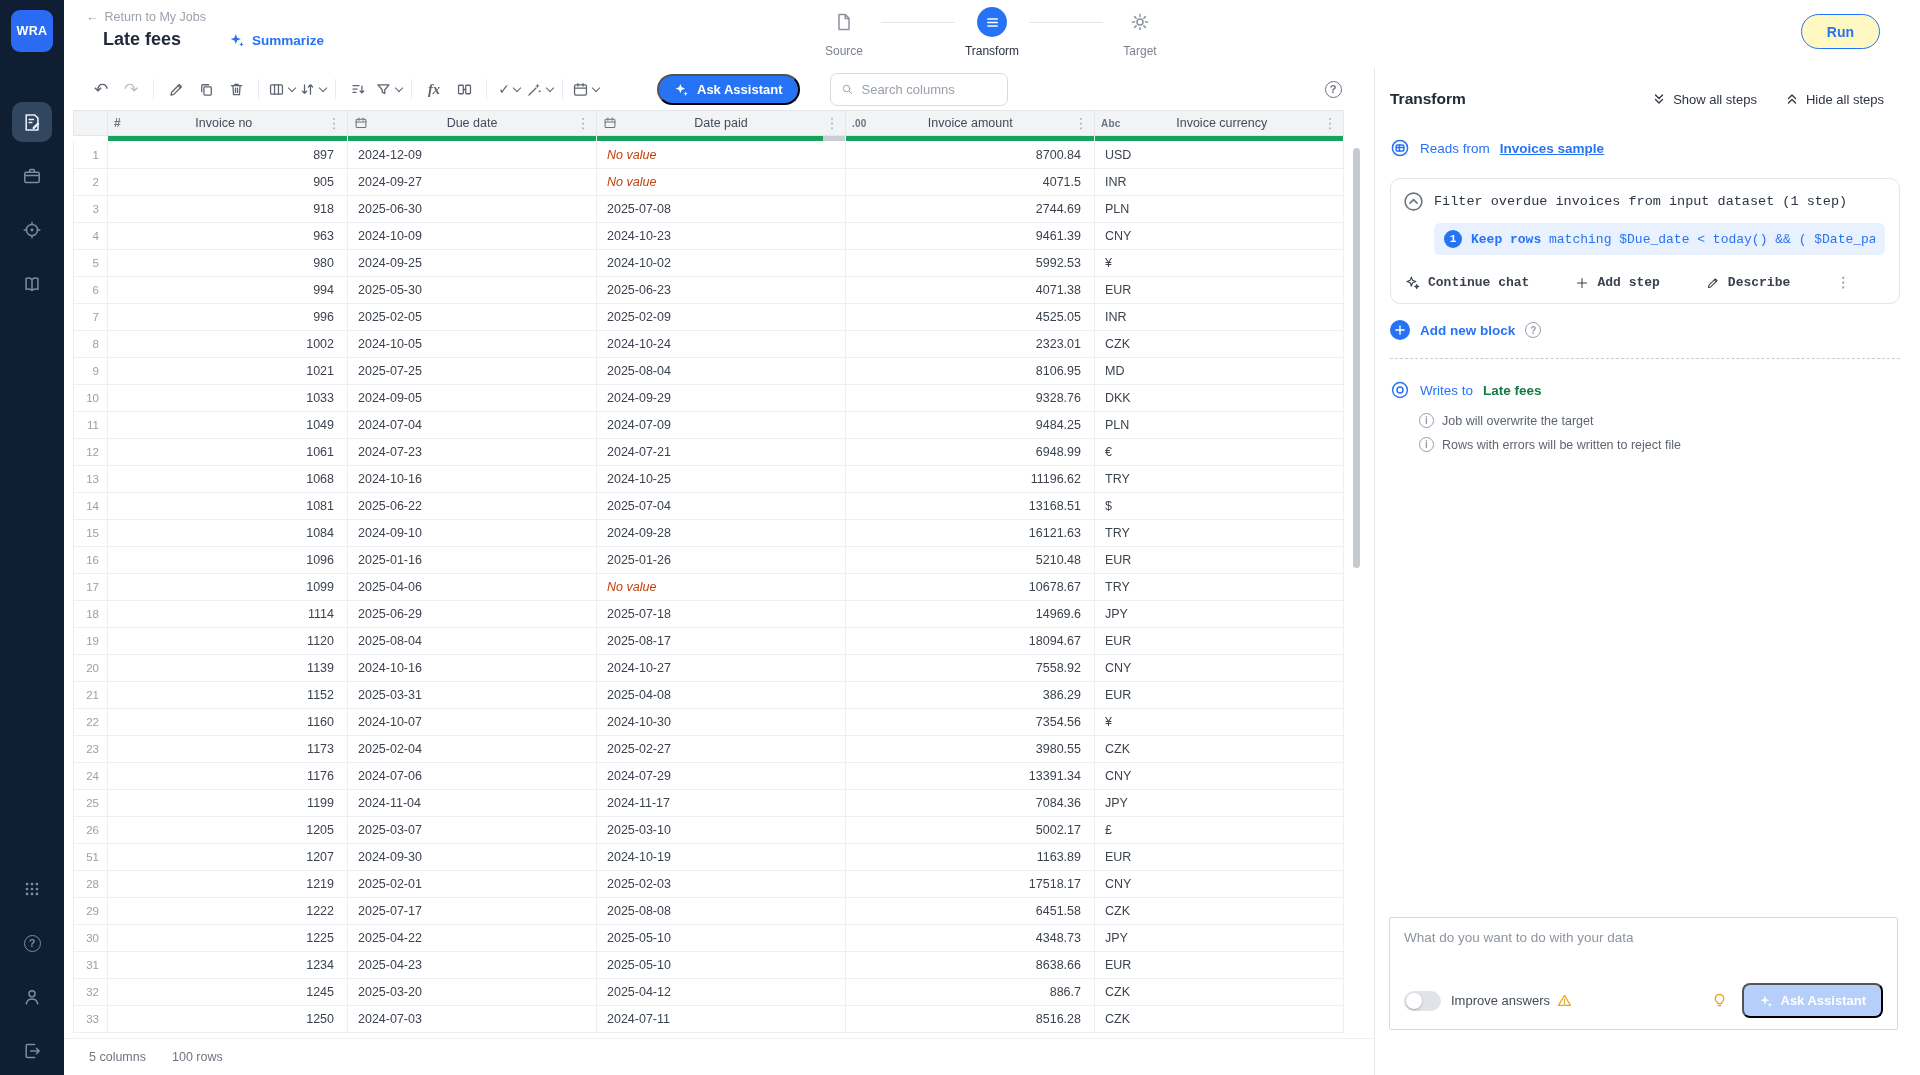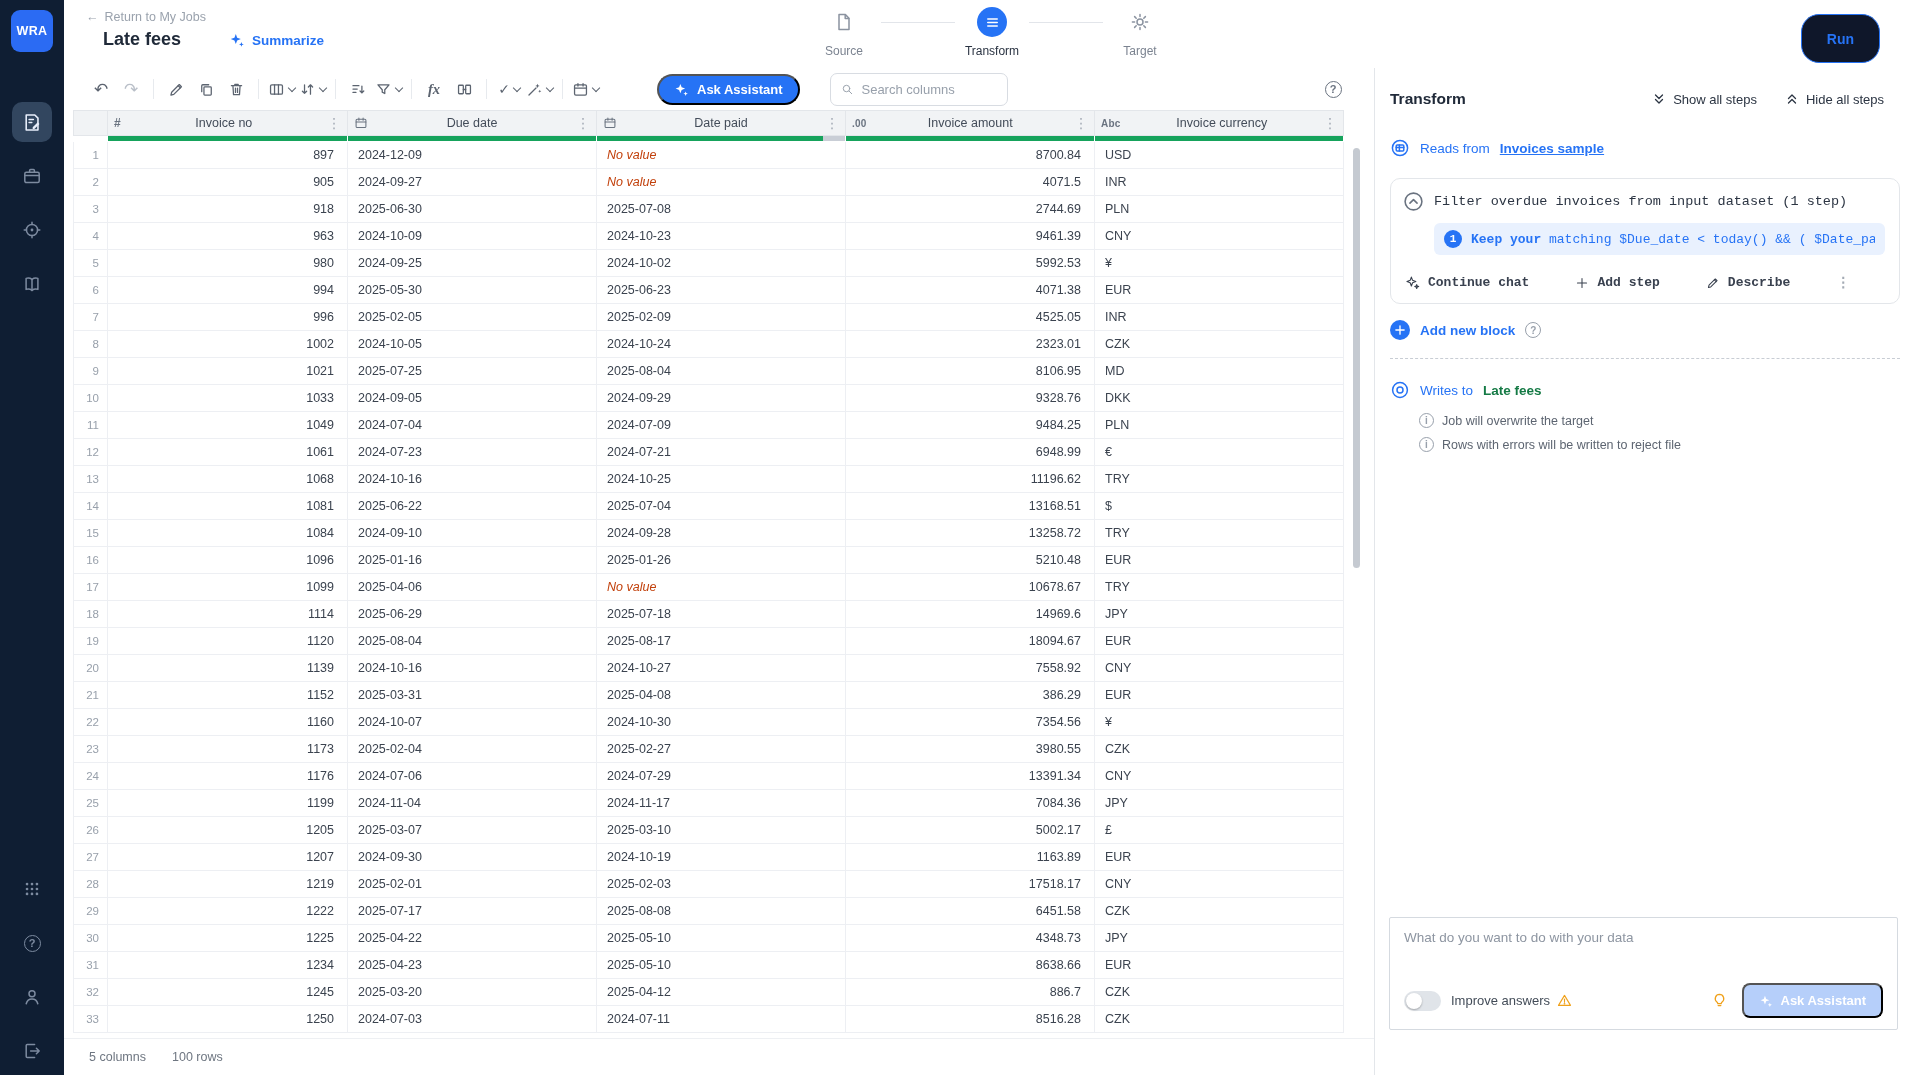--- a/index.html
+++ b/index.html
@@ -32,21 +32,21 @@
   .title-row { display:flex; align-items:center; gap:48px; padding:5px 0 0 39px; width:max-content; }
   .page-title { font-size:18px; font-weight:700; color:#202a39; }
   .summarize { display:flex; align-items:flex-end; gap:7px; color:#2673f5; font-size:13.5px; font-weight:600; }
   .stepper { position:absolute; left:50%; top:7px; transform:translateX(-50%); display:flex; align-items:flex-start; }
   .step { width:74px; display:flex; flex-direction:column; align-items:center; gap:7px; }
   .step-icon { width:30px; height:30px; display:flex; align-items:center; justify-content:center; color:#8b93a0; }
   .step-icon.active-bg { background:#2673f5; border-radius:50%; }
   .step-label { font-size:12px; color:#7b8390; }
   .step-label.active { color:#2a3342; }
   .connector { width:74px; height:1px; background:#e2e5ea; margin-top:15px; }
-  .run-btn { position:absolute; top:14px; right:40px; height:49px; padding:0 25px; border:1.5px solid #2673f5; border-radius:18px; color:#2673f5; font-size:14px; font-weight:600; background:#0f172a; display:flex; align-items:center; }
+  .run-btn { position:absolute; top:14px; right:40px; height:35px; padding:0 25px; border:1.5px solid #2673f5; border-radius:18px; color:#2673f5; font-size:14px; font-weight:600; background:#fef9c3; display:flex; align-items:center; }
 
   
   .content-row { flex:1; display:flex; min-height:0; }
   .main-col { flex:1; min-width:0; display:flex; flex-direction:column; border-right:1px solid #e3e6ea; }
 
   
   .toolbar { height:42px; flex:none; display:flex; align-items:center; padding-left:22px; }
   .tbtn { height:30px; min-width:30px; display:flex; align-items:center; justify-content:center; color:#5c6470; border-radius:6px; flex:none; padding:0 2px; }
   .tbtn.disabled { color:#b9bfc8; }
   .glyph { font-size:17px; line-height:1; }
@@ -518,21 +518,21 @@
                   <div class="td align-left">2025-06-22</div>
                   <div class="td align-left">2025-07-04</div>
                   <div class="td align-right">13168.51</div>
                   <div class="td align-left">$</div>
                 </div>
                 <div class="grid-row tr">
                   <div class="td gutter">15</div>
                   <div class="td align-right">1084</div>
                   <div class="td align-left">2024-09-10</div>
                   <div class="td align-left">2024-09-28</div>
-                  <div class="td align-right">13258.72</div>
+                  <div class="td align-right">16121.63</div>
                   <div class="td align-left">TRY</div>
                 </div>
                 <div class="grid-row tr">
                   <div class="td gutter">16</div>
                   <div class="td align-right">1096</div>
                   <div class="td align-left">2025-01-16</div>
                   <div class="td align-left">2025-01-26</div>
                   <div class="td align-right">5210.48</div>
                   <div class="td align-left">EUR</div>
                 </div>
@@ -610,21 +610,21 @@
                 </div>
                 <div class="grid-row tr">
                   <div class="td gutter">26</div>
                   <div class="td align-right">1205</div>
                   <div class="td align-left">2025-03-07</div>
                   <div class="td align-left">2025-03-10</div>
                   <div class="td align-right">5002.17</div>
                   <div class="td align-left">£</div>
                 </div>
                 <div class="grid-row tr">
-                  <div class="td gutter">27</div>
+                  <div class="td gutter">51</div>
                   <div class="td align-right">1207</div>
                   <div class="td align-left">2024-09-30</div>
                   <div class="td align-left">2024-10-19</div>
                   <div class="td align-right">1163.89</div>
                   <div class="td align-left">EUR</div>
                 </div>
                 <div class="grid-row tr">
                   <div class="td gutter">28</div>
                   <div class="td align-right">1219</div>
                   <div class="td align-left">2025-02-01</div>
@@ -717,21 +717,21 @@
             <span class="collapse-btn">
               <svg class="ic" width="21" height="21" viewBox="0 0 20 20">
                   <circle cx="10" cy="10" r="8"></circle>
                   <path d="M6.6 11.6L10 8.2l3.4 3.4"></path>
                 </svg>
             </span>
             <span>Filter overdue invoices from input dataset (1 step)</span>
           </div>
           <div class="step-chip">
             <span class="step-num">1</span>
-            <span class="step-text"><b class="step-bold">Keep your</b><span> matching $Due_date &lt; today() &amp;&amp; ( $Date_paid == n…</span></span>
+            <span class="step-text"><b class="step-bold">Keep rows</b><span> matching $Due_date &lt; today() &amp;&amp; ( $Date_paid == n…</span></span>
           </div>
           <div class="block-actions">
             <span class="action">
               <svg class="ic" width="15" height="15" viewBox="0 0 20 20">
                   <path d="M8.5 2.8l1.6 4.3 4.3 1.6-4.3 1.6-1.6 4.3-1.6-4.3-4.3-1.6 4.3-1.6z"></path>
                   <path d="M15.6 12.8l.7 1.9 1.9.7-1.9.7-.7 1.9-.7-1.9-1.9-.7 1.9-.7z"></path>
                 </svg>
               <span>Continue chat</span>
             </span>
             <span class="action">

